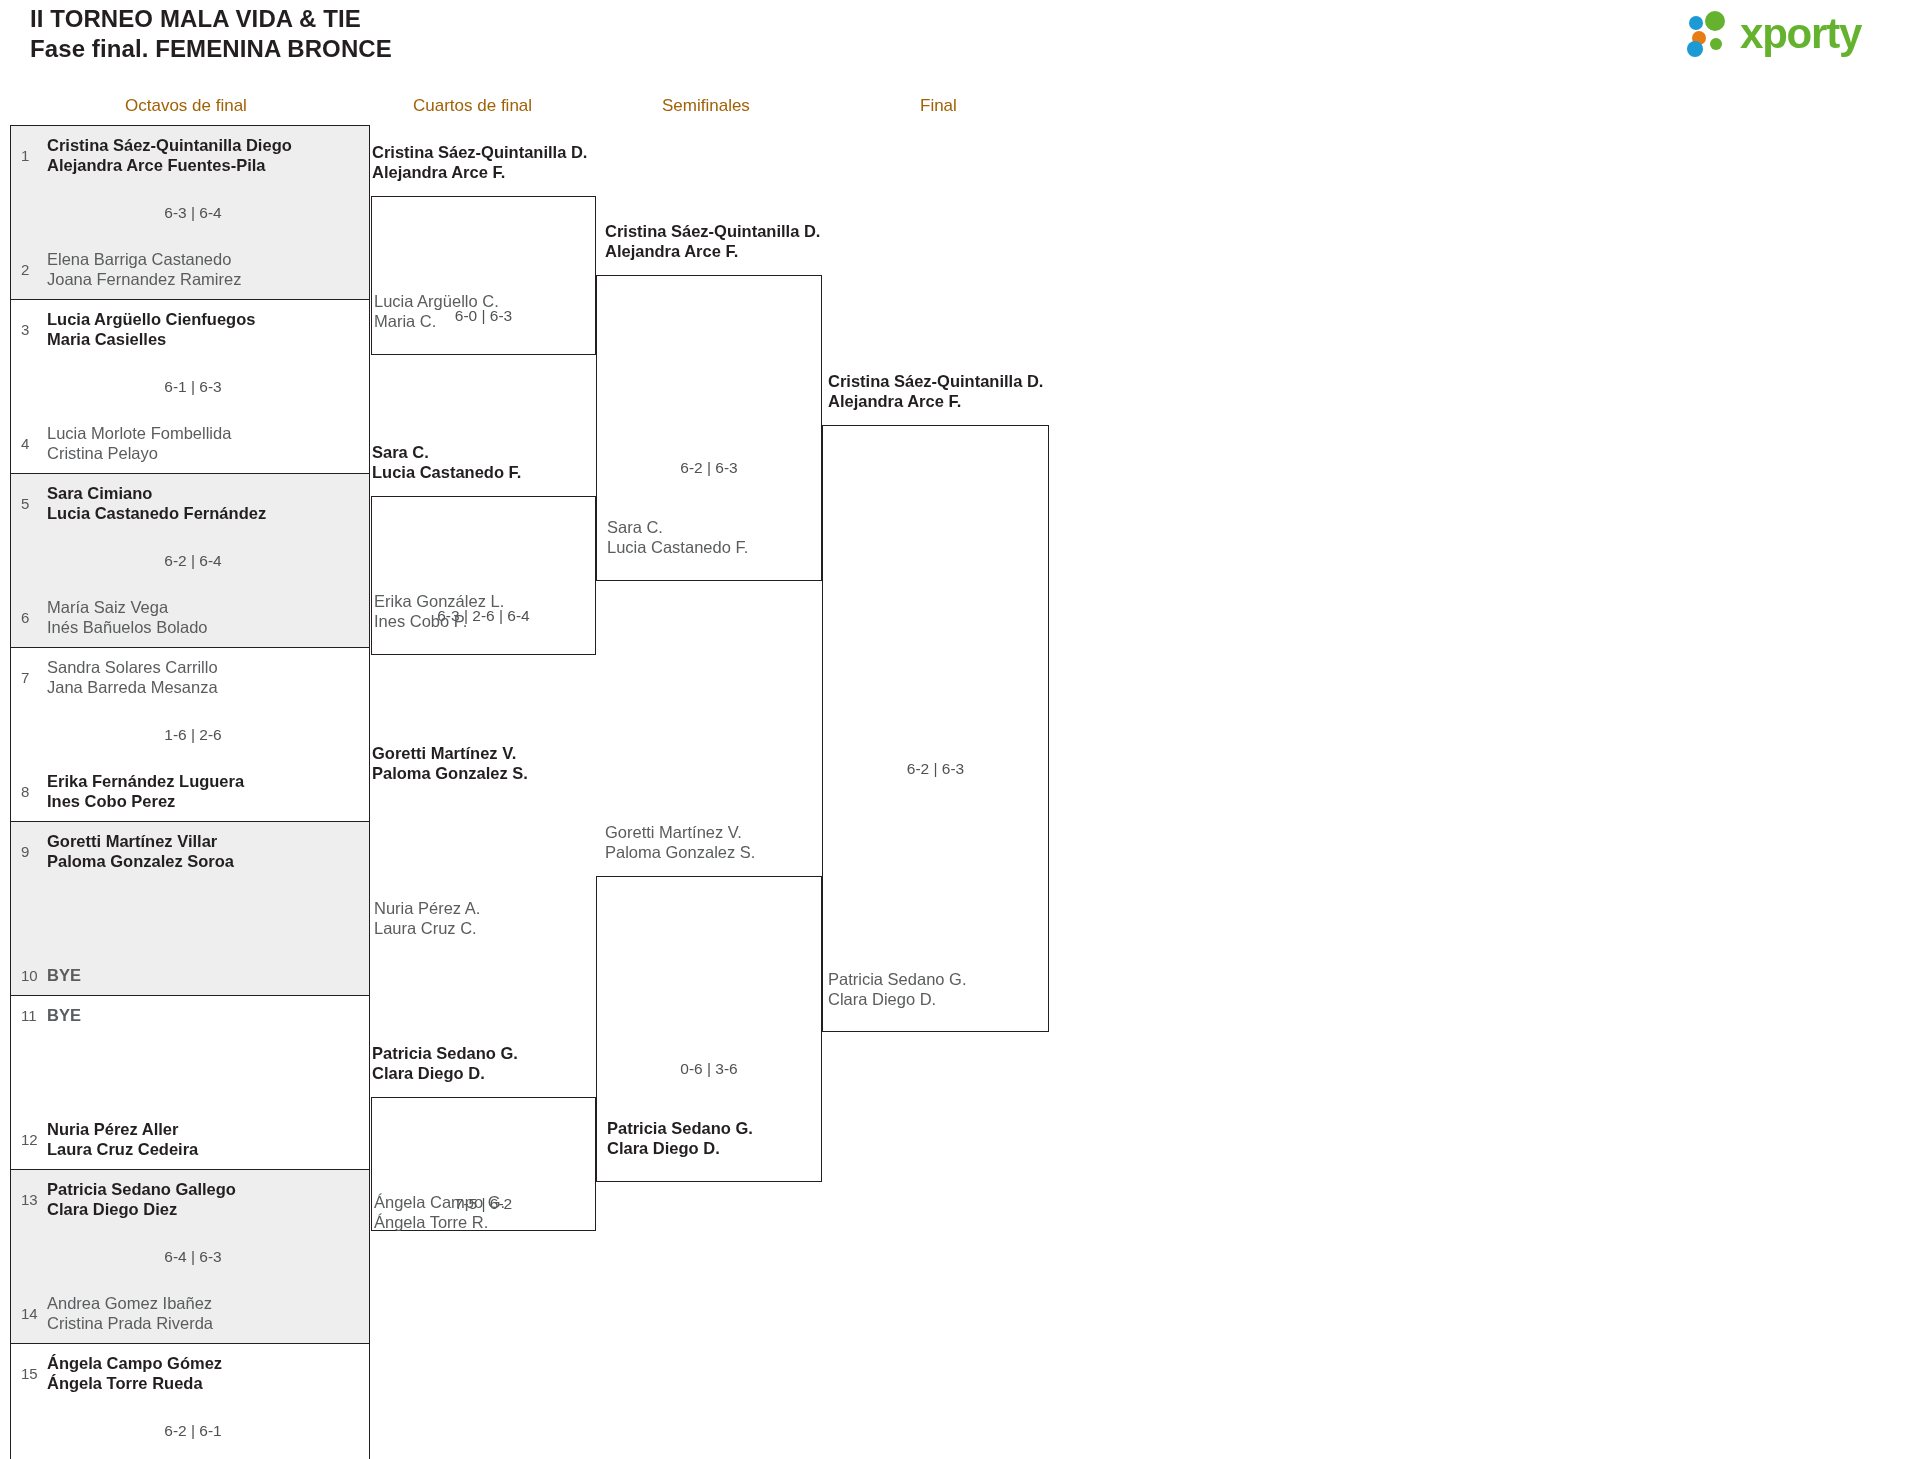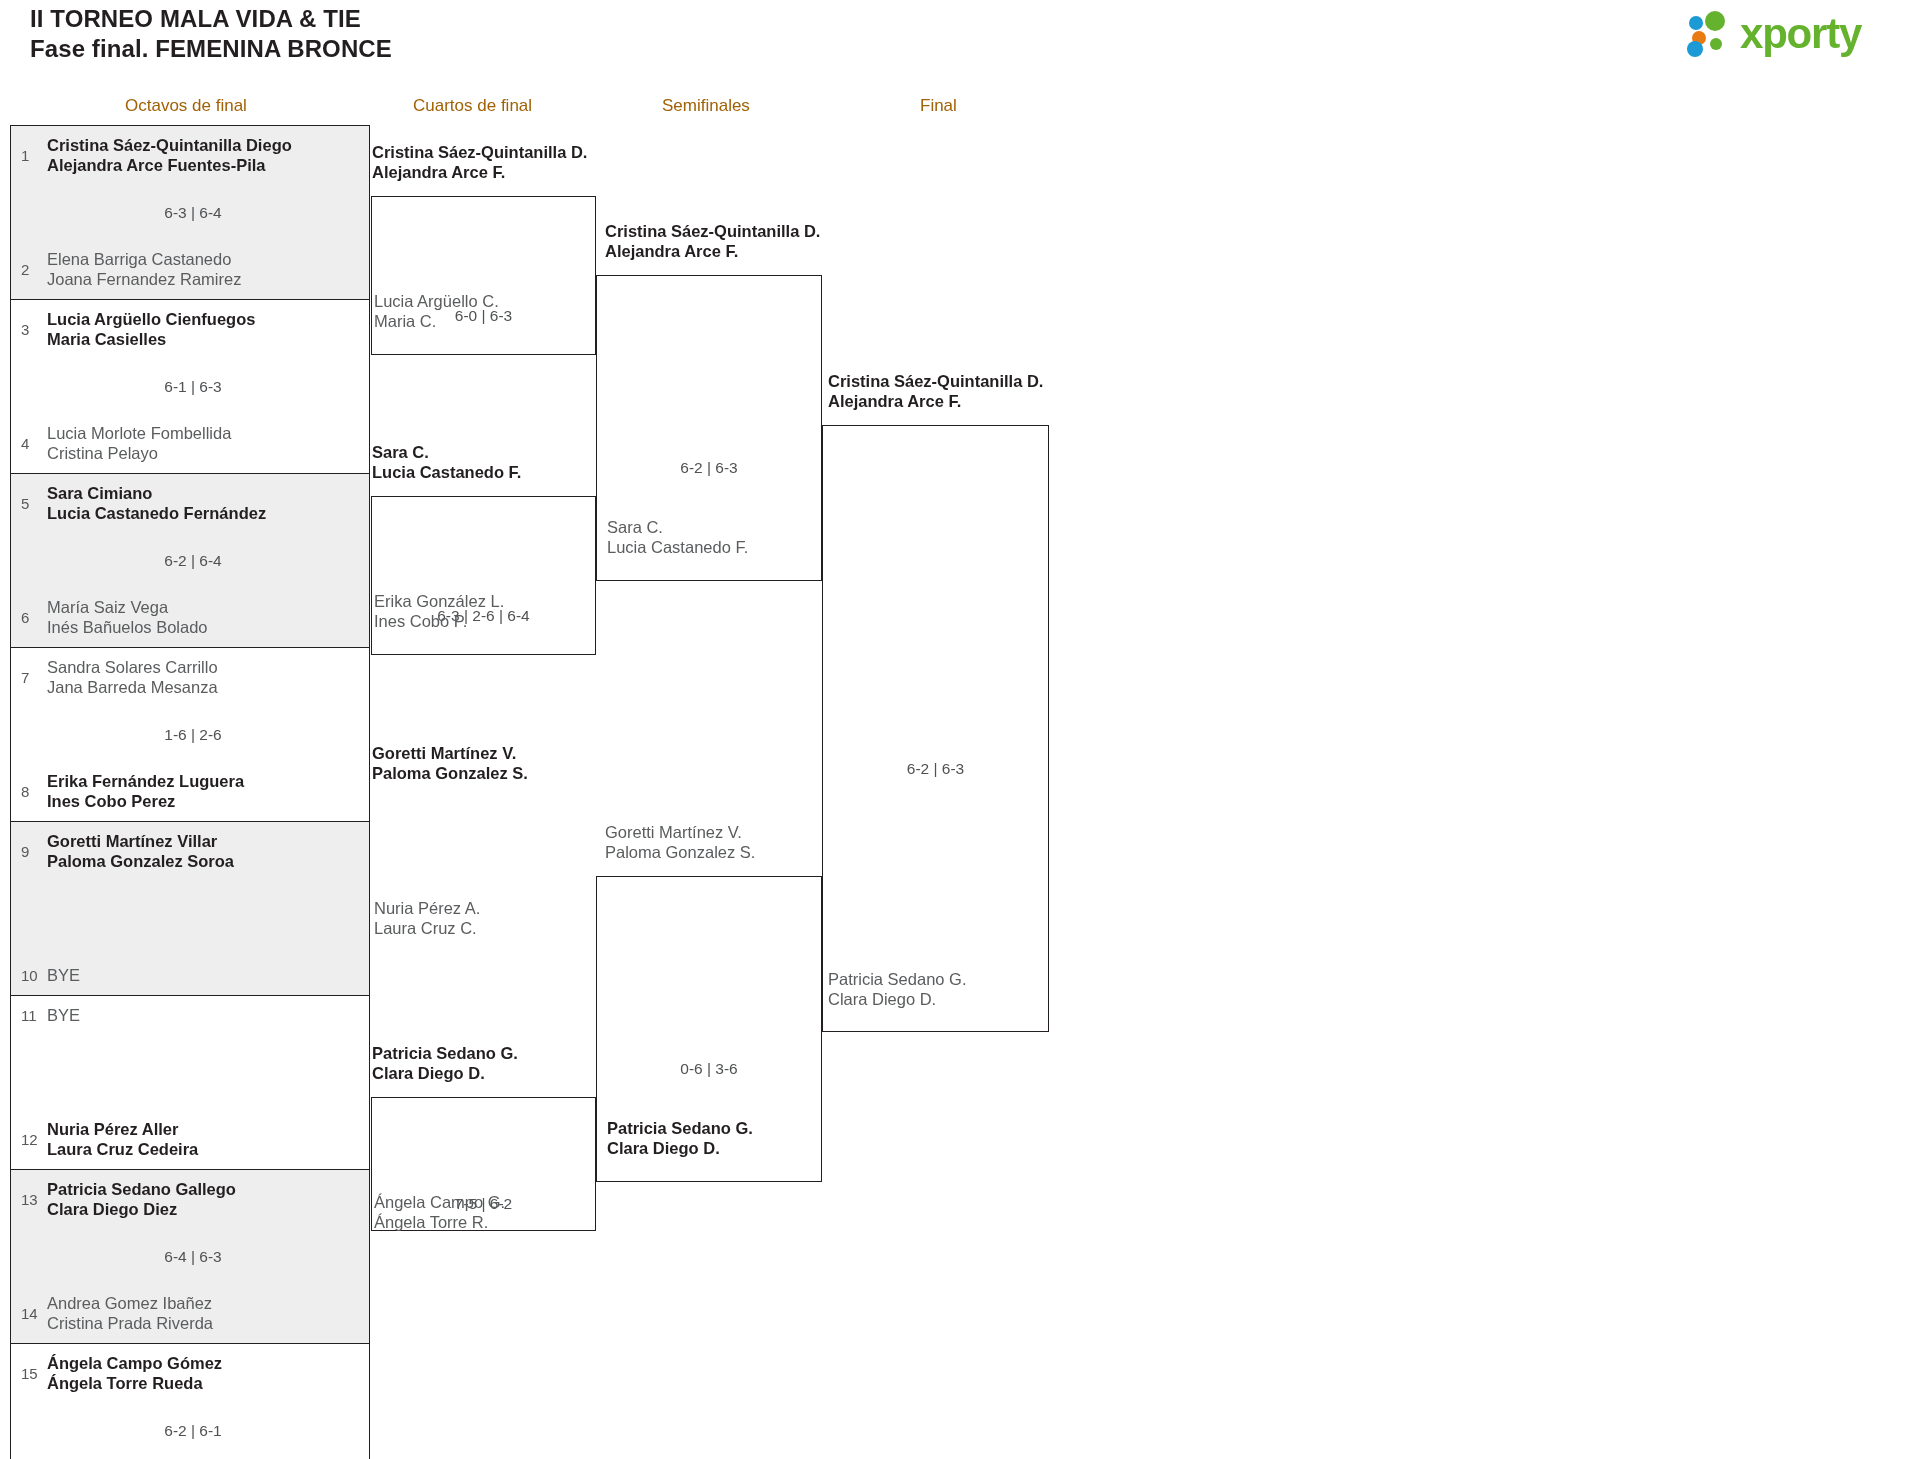--- a/index.html
+++ b/index.html
@@ -110,21 +110,21 @@
     text-align: left;
     line-height: 17px;
   }
   .team {
     font-size: 16.5px;
     line-height: 19.5px;
     white-space: nowrap;
   }
   .team.win  { font-weight: bold; color: #231f20; }
   .team.lose { font-weight: 400;  color: #5a5c5e; }
-  .team.bye  { font-weight: 400;  color: #5a5c5e; }
+  .team.bye  { font-weight: 700;  color: #5a5c5e; }
 
   .r16-score {
     position: absolute;
     left: 0;
     right: 0;
     top: 50%;
     transform: translateY(-50%);
     text-align: center;
     font-size: 15.5px;
     color: #4f5153;

